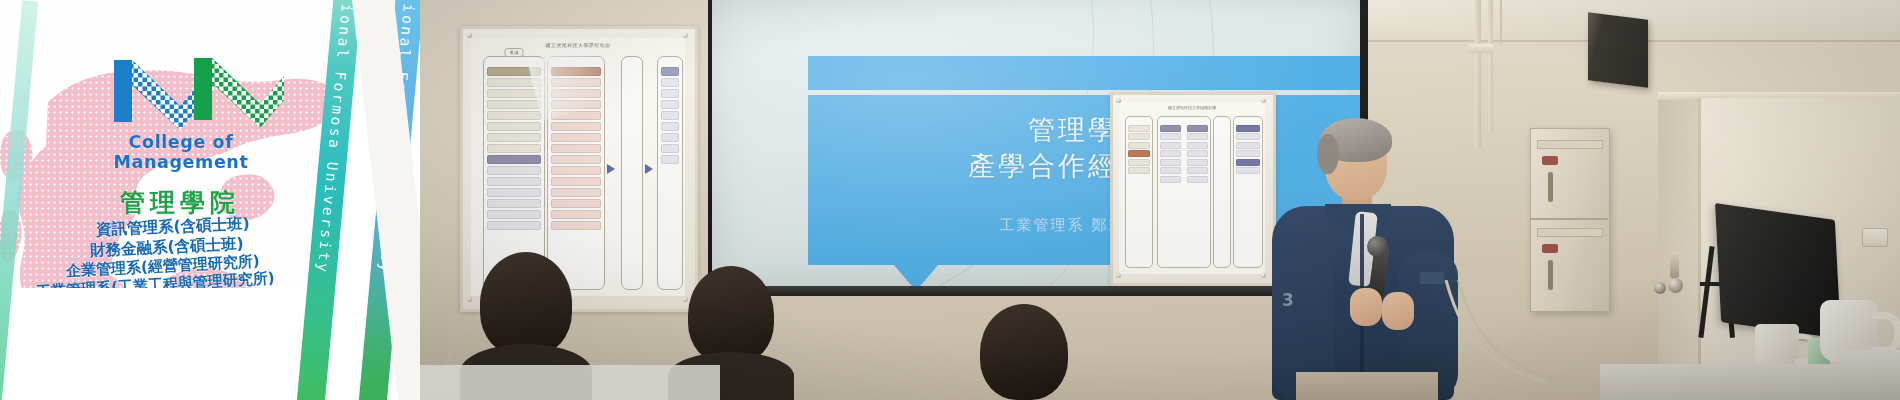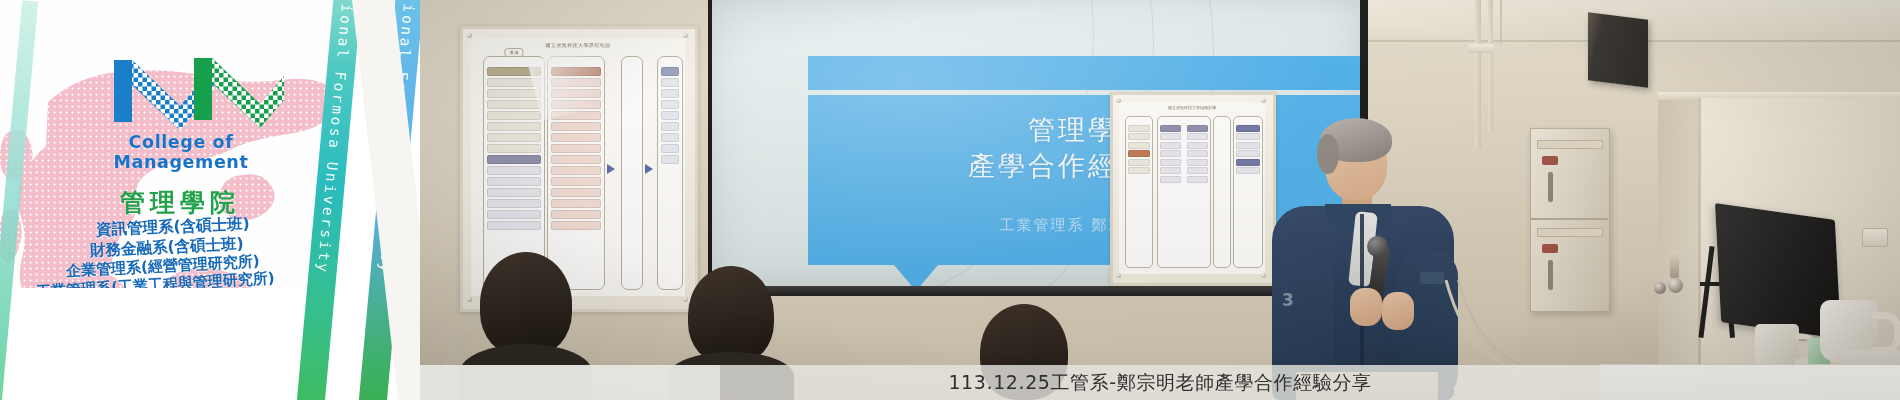--- a/index.html
+++ b/index.html
@@ -557,17 +557,14 @@
       <div class="head" style="left:268px;top:266px;width:86px;height:98px;"></div>
       <div class="head-sh" style="left:248px;top:352px;width:126px;height:48px;"></div>
       <div class="head" style="left:560px;top:304px;width:88px;height:96px;"></div>
 
       <div class="photo-grade"></div>
       <div class="photo-vig"></div>
     </div>
   </div>
 
   <div class="caption-left"></div>
-  <div class="caption-bar">
-    <span class="caption-text">113.12.25工管系-鄭宗明老師產學合作經驗分享</span>
-  </div>
 
 </div>
 
 </body></html>

